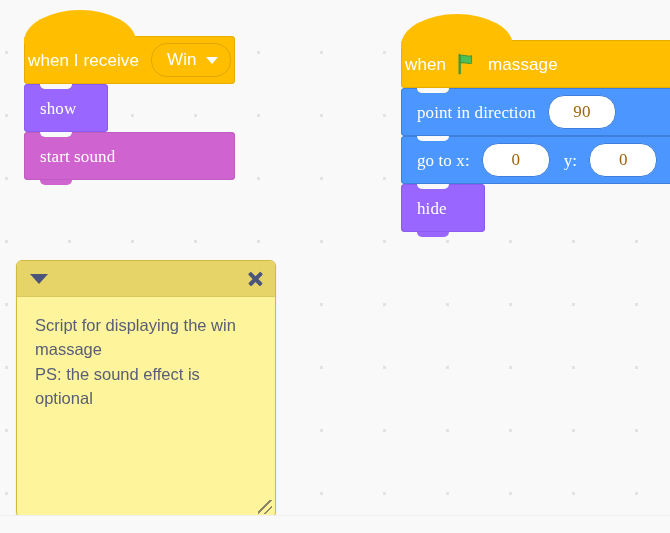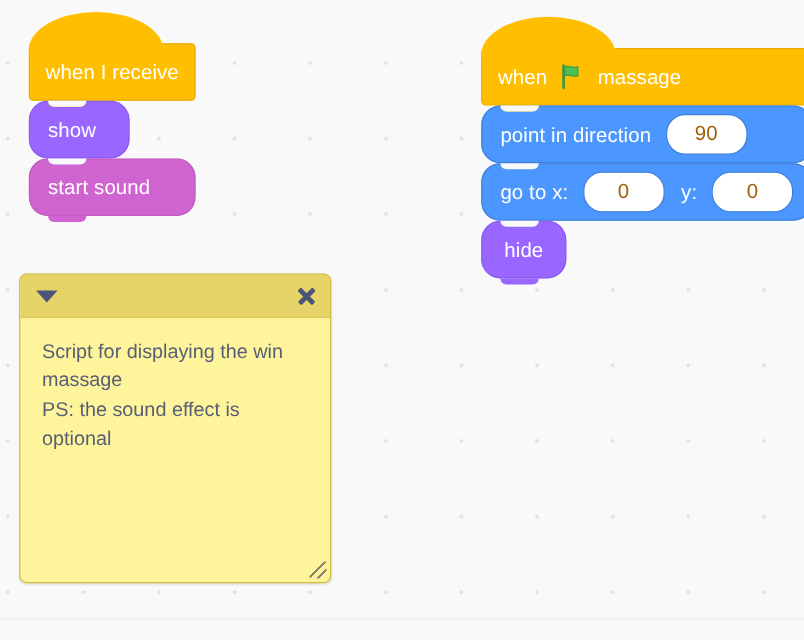--- a/index.html
+++ b/index.html
@@ -58,21 +58,22 @@
   .block .label {
     position: relative;
     z-index: 3;
     line-height: 1;
   }
 
   
   .stack {
     height: 48px;
     padding: 0 16px;
-    border-radius: 16px;
+    border-radius: 4px;
+    font-family: Liberation Serif, serif;
   }
   
   .stack::before {
     content: "";
     position: absolute;
     left: 16px;
     top: 0px;
     width: 32px;
     height: 5px;
     background: #f9f9f9;
@@ -89,21 +90,21 @@
     width: 32px;
     height: 5px;
     border-bottom-left-radius: 6px;
     border-bottom-right-radius: 6px;
     z-index: 1;
   }
 
   
   .hat {
     height: 48px;
-    padding: 0 14px;
+    padding: 0 4px;
     border-radius: 4px;
     margin-top: 26px;
   }
   .hat .dome {
     position: absolute;
     left: 0;
     top: -26px;
     width: 112px;
     height: 34px;
     border-top-left-radius: 60px 34px;
@@ -195,21 +196,21 @@
     margin: 0 10px;
     width: 22px;
     height: 22px;
     flex: none;
   }
 
   
   #comment {
     position: absolute;
     left: 16px;
-    top: 228px;
+    top: 260px;
     width: 260px;
     height: 258px;
     box-sizing: border-box;
     background-color: #fef49c;
     border: 1px solid #d1bb3a;
     border-radius: 6px;
     box-shadow: 0 1px 2px rgba(0,0,0,0.10);
     overflow: hidden;
   }
   #comment-header {
@@ -273,20 +274,24 @@
 </head>
 <body>
 
 <div id="workspace">
 
   <div class="script" style="left:24px; top:10px;">
 
     <div class="block hat c-events">
       <span class="dome"></span>
       <span class="label">when I receive</span>
+      <span class="dropdown on-events">
+        <span>Win</span>
+        <span class="arrow-down"></span>
+      </span>
     </div>
 
     <div class="block stack c-looks" style="width:84px;">
       <span class="label">show</span>
     </div>
 
     <div class="block stack c-sound">
       <span class="label">start sound</span>
     </div>
   </div>
@@ -310,21 +315,21 @@
       <span class="num-input on-motion">90</span>
     </div>
 
     <div class="block stack c-motion">
       <span class="label">go to x:</span>
       <span class="num-input on-motion">0</span>
       <span class="label gap-left">y:</span>
       <span class="num-input on-motion">0</span>
     </div>
 
-    <div class="block stack c-looks" style="width:71px;justify-content:center;">
+    <div class="block stack c-looks" style="width:84px;">
       <span class="label">hide</span>
     </div>
   </div>
 
   <div id="comment">
     <div id="comment-header">
       <span class="collapse-triangle"></span>
       <span class="close-x"></span>
     </div>
     <div id="comment-body">Script for displaying the win massage

